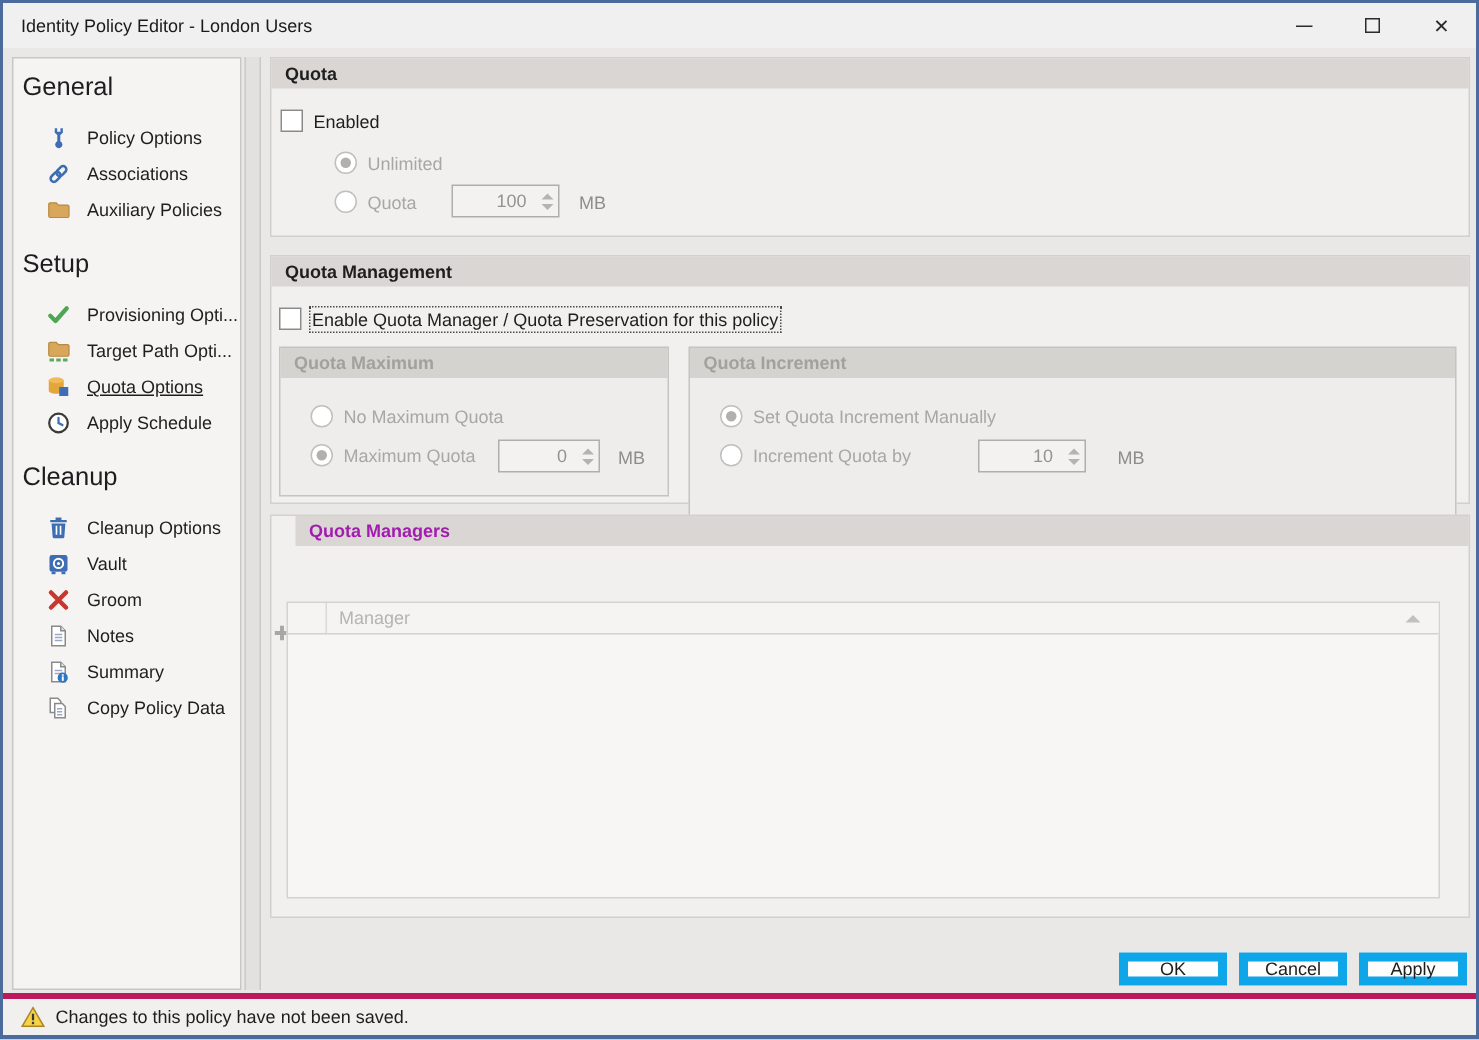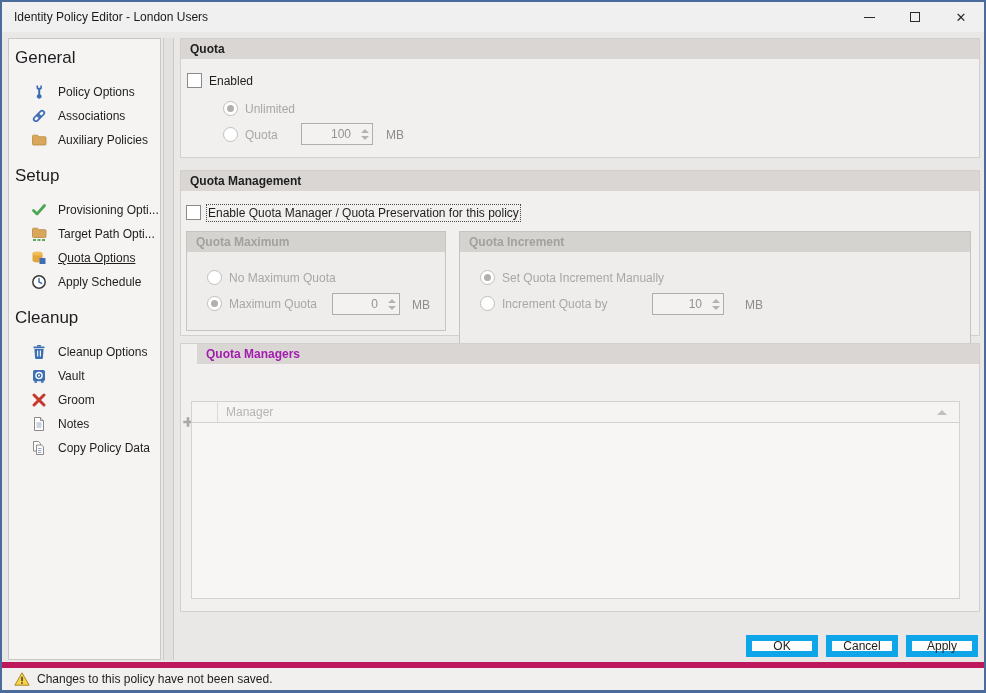--- a/index.html
+++ b/index.html
@@ -63,21 +63,21 @@
   .mtable { position:absolute; left:10px; top:37px; width:769px; height:198px; background:#f7f6f5; border:1px solid #d4d2d0; }
   .mtable .thead { height:21px; background:#f5f4f3; border-bottom:1px solid #d4d2d0; display:flex; position:relative; }
   .mtable .col0 { width:26px; border-right:1px solid #dbd9d7; }
   .mtable .colh { flex:1; display:flex; align-items:center; padding-left:8px; color:#b6b4b1; }
   .sort-tri { position:absolute; right:12px; top:8px; width:0; height:0; border-left:5px solid transparent; border-right:5px solid transparent; border-bottom:5px solid #c2c0bc; }
 
   
   .btn { position:absolute; top:633px; width:72px; height:22px; background:#fdfdfd; border:6px solid #0ea5e9; display:flex; align-items:center; justify-content:center; color:#1e1e1e; }
 
   
-  .statusbar { position:absolute; left:0; right:0; bottom:0; height:28px; background:#f1f0ef; border-top:6px solid #be185d; display:flex; align-items:center; gap:7px; padding-left:12px; }
+  .statusbar { position:absolute; left:0; right:0; bottom:0; height:28px; background:#f1f0ef; border-top:4px solid #be185d; display:flex; align-items:center; gap:7px; padding-left:12px; }
 </style>
 </head>
 <body>
 
 <div class="window">
 
   <div class="titlebar">
     <span class="title">Identity Policy Editor - London Users</span>
     <div class="win-controls">
       <div class="win-btn">
@@ -180,20 +180,31 @@
     </div>
 
 
     <div class="side-item">
       <svg class="icon16" viewBox="0 0 16 16">
           <path d="M3.5 1.5h6l3 3v10h-9z" fill="#fff" stroke="#8a8a8a"></path>
           <path d="M9.5 1.5v3h3" fill="#e8e8e8" stroke="#8a8a8a"></path>
           <path d="M5.5 7h5M5.5 9h5M5.5 11h5" stroke="#9aa7c7" stroke-width="1"></path>
         </svg>
       <span class="lbl">Notes</span>
+    </div>
+    <div class="side-item">
+      <svg class="icon16" viewBox="0 0 16 16">
+          <path d="M3.5 1.5h6l3 3v10h-9z" fill="#fff" stroke="#8a8a8a"></path>
+          <path d="M9.5 1.5v3h3" fill="#e8e8e8" stroke="#8a8a8a"></path>
+          <path d="M5.5 7h5M5.5 9h5" stroke="#9aa7c7" stroke-width="1"></path>
+          <circle cx="10.8" cy="11.8" r="3.4" fill="#2f76c0"></circle>
+          <rect x="10.2" y="10.9" width="1.3" height="3" fill="#fff"></rect>
+          <rect x="10.2" y="9.5" width="1.3" height="1" fill="#fff"></rect>
+        </svg>
+      <span class="lbl">Summary</span>
     </div>
     <div class="side-item">
       <svg class="icon16" viewBox="0 0 16 16">
           <path d="M2.5 1.5h5l2 2v7.5h-7z" fill="#fff" stroke="#8a8a8a"></path>
           <path d="M5.5 5h5l2 2v7.5h-7z" fill="#fff" stroke="#8a8a8a"></path>
           <path d="M7 8.5h3.5M7 10.5h3.5M7 12.5h3.5" stroke="#9aa7c7" stroke-width="1"></path>
         </svg>
       <span class="lbl">Copy Policy Data</span>
     </div>
   </div>

